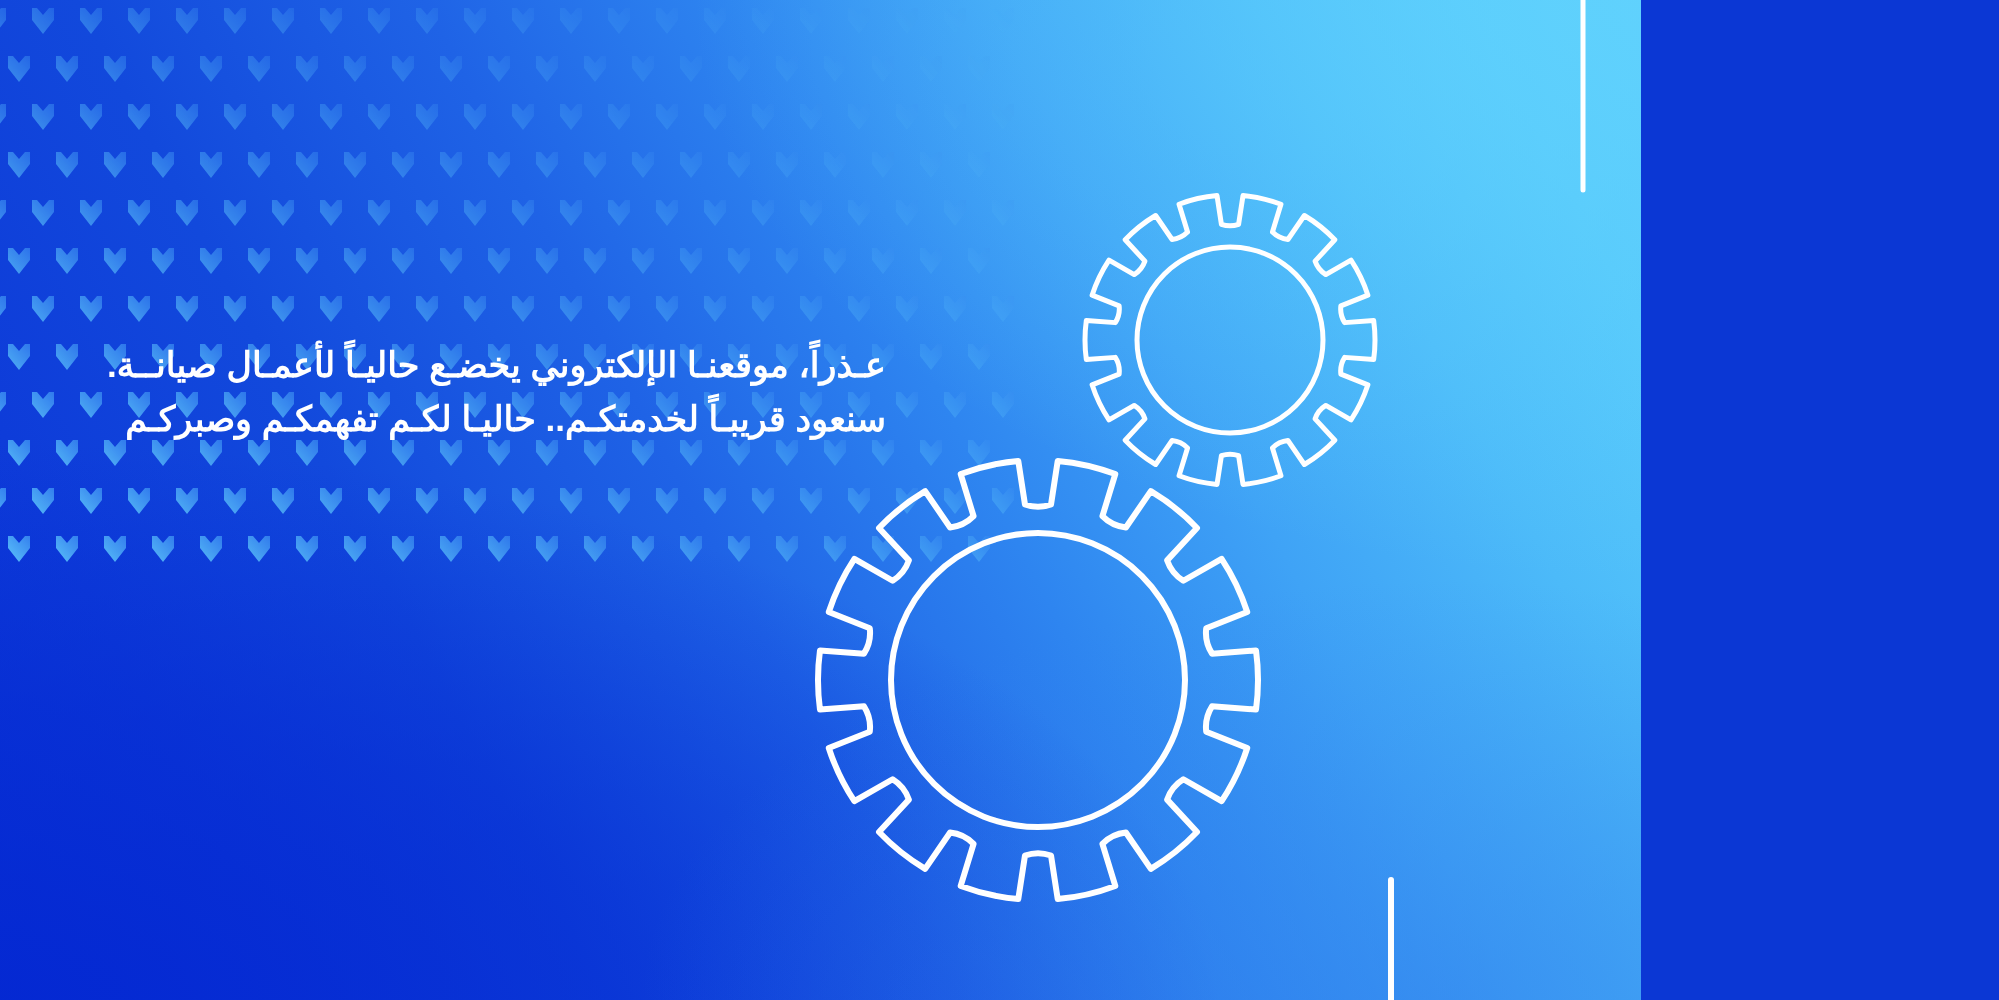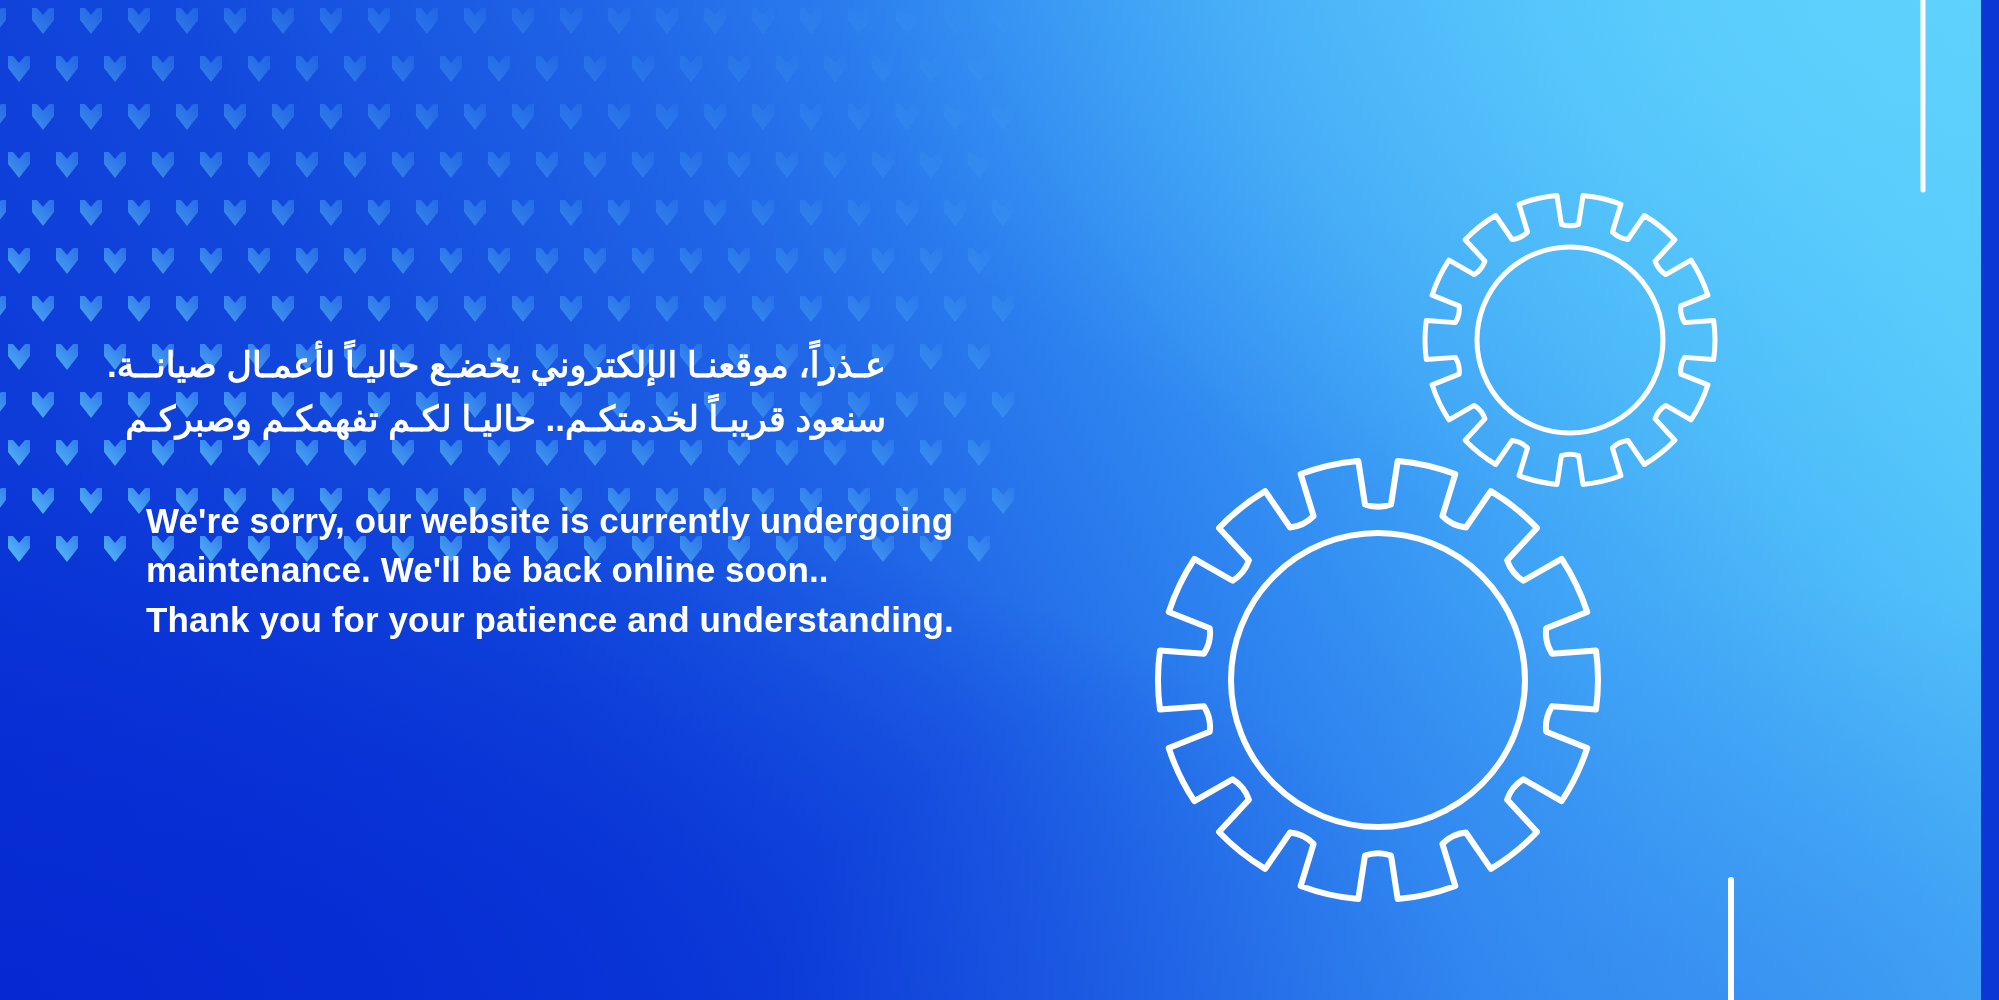--- a/index.html
+++ b/index.html
@@ -6,21 +6,21 @@
     margin: 0;
     padding: 0;
     background: #0b37d4;
   }
   body {
     font-family: "Liberation Sans", sans-serif;
   }
 
   #page {
     position: relative;
-    width: 1981px;
+    width: 1641px;
     height: 1000px;
     overflow: hidden;
     background:
       linear-gradient(62deg,
         #0a33d6 0%,
         #0e3cd9 14%,
         #1249dc 28%,
         #1f63e6 44%,
         #2e85f0 58%,
         #3fa3f6 70%,
@@ -427,20 +427,15 @@
       <circle id="large-gear-hub" cx="297" cy="680" r="147" stroke-width="6"></circle>
       <path id="large-gear-stem" d="M650,880 L650,1010" stroke-width="6"></path>
     </g>
   </svg>
 
   <div id="message">
     <div class="ar-block" dir="rtl" lang="ar">
       <div class="ar-line">عـذراً، موقعنـا الإلكتروني يخضـع حاليـاً لأعمـال صيانــة.</div>
       <div class="ar-line">سنعود قريبـاً لخدمتكـم.. حاليـا لكـم تفهمكـم وصبركـم</div>
     </div>
-    <div class="en-block" lang="en">
-      <div class="en-line">We're sorry, our website is currently undergoing</div>
-      <div class="en-line">maintenance. We'll be back online soon..</div>
-      <div class="en-line">Thank you for your patience and understanding.</div>
-    </div>
   </div>
 
 </div>
 
 </body></html>

